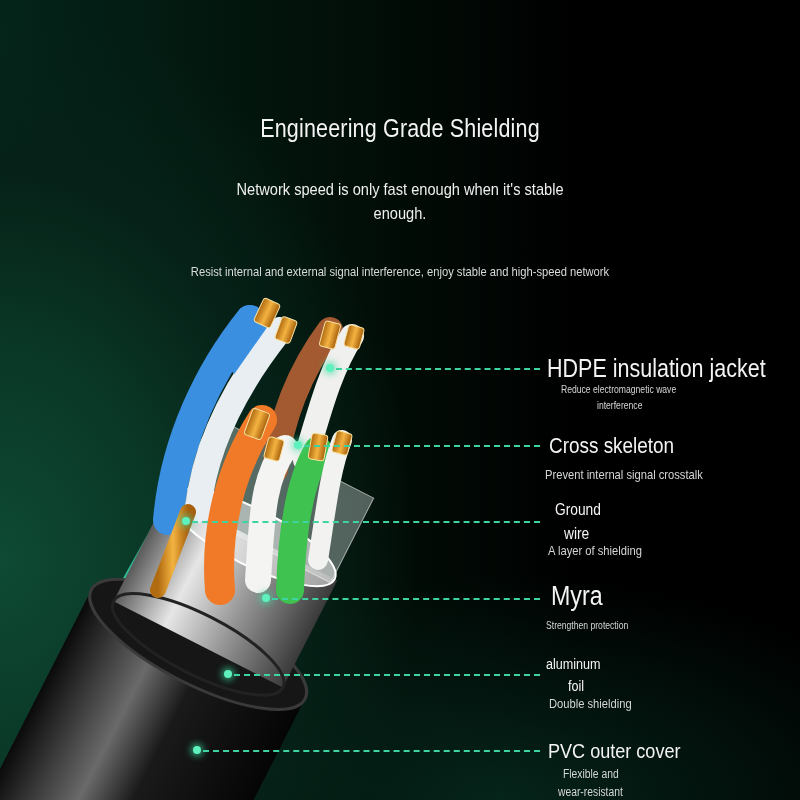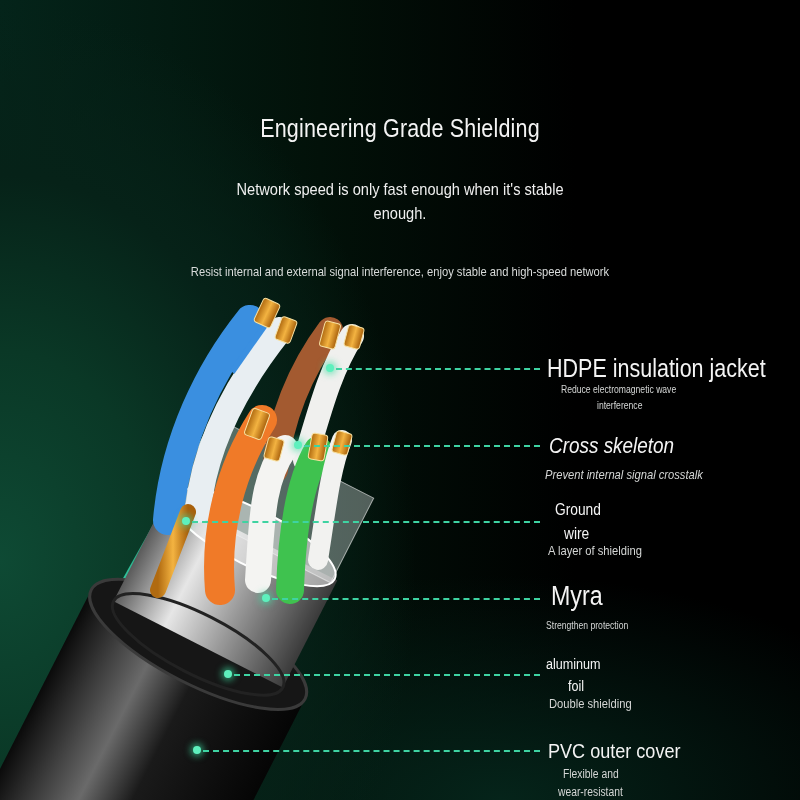--- a/index.html
+++ b/index.html
@@ -134,21 +134,21 @@
 <div class="callout-line" style="left:203px; top:750px; width:337px;"></div>
 
 <div class="label-group" style="left:547px; top:353px;">
   <span class="narrow">
     <span class="label-main" style="font-size:25px; line-height:30px;">HDPE insulation jacket</span>
   </span>
   <span class="label-sub" style="font-size:10px; position:absolute; left:14px; top:31px; transform:scaleX(0.86); transform-origin:left top;">Reduce electromagnetic wave</span>
   <span class="label-sub" style="font-size:10px; position:absolute; left:50px; top:47px; transform:scaleX(0.86); transform-origin:left top;">interference</span>
 </div>
 
-<div class="label-group" style="left:549px; top:433px;font-style:italic;">
+<div class="label-group" style="left:549px; top:433px;">
   <span class="narrow">
     <span class="label-main" style="font-size:22px; line-height:26px;">Cross skeleton</span>
   </span>
   <span class="label-sub" style="font-size:13px; position:absolute; left:-4px; top:34px; transform:scaleX(0.86); transform-origin:left top;">Prevent internal signal crosstalk</span>
 </div>
 
 <div class="label-group" style="left:555px; top:501px;">
   <span class="label-main" style="font-size:16px; position:absolute; left:0; top:0; transform:scaleX(0.86); transform-origin:left top;">Ground</span>
   <span class="label-main" style="font-size:16px; position:absolute; left:9px; top:24px; transform:scaleX(0.86); transform-origin:left top;">wire</span>
   <span class="label-sub" style="font-size:13px; position:absolute; left:-7px; top:42px; transform:scaleX(0.86); transform-origin:left top;">A layer of shielding</span>

